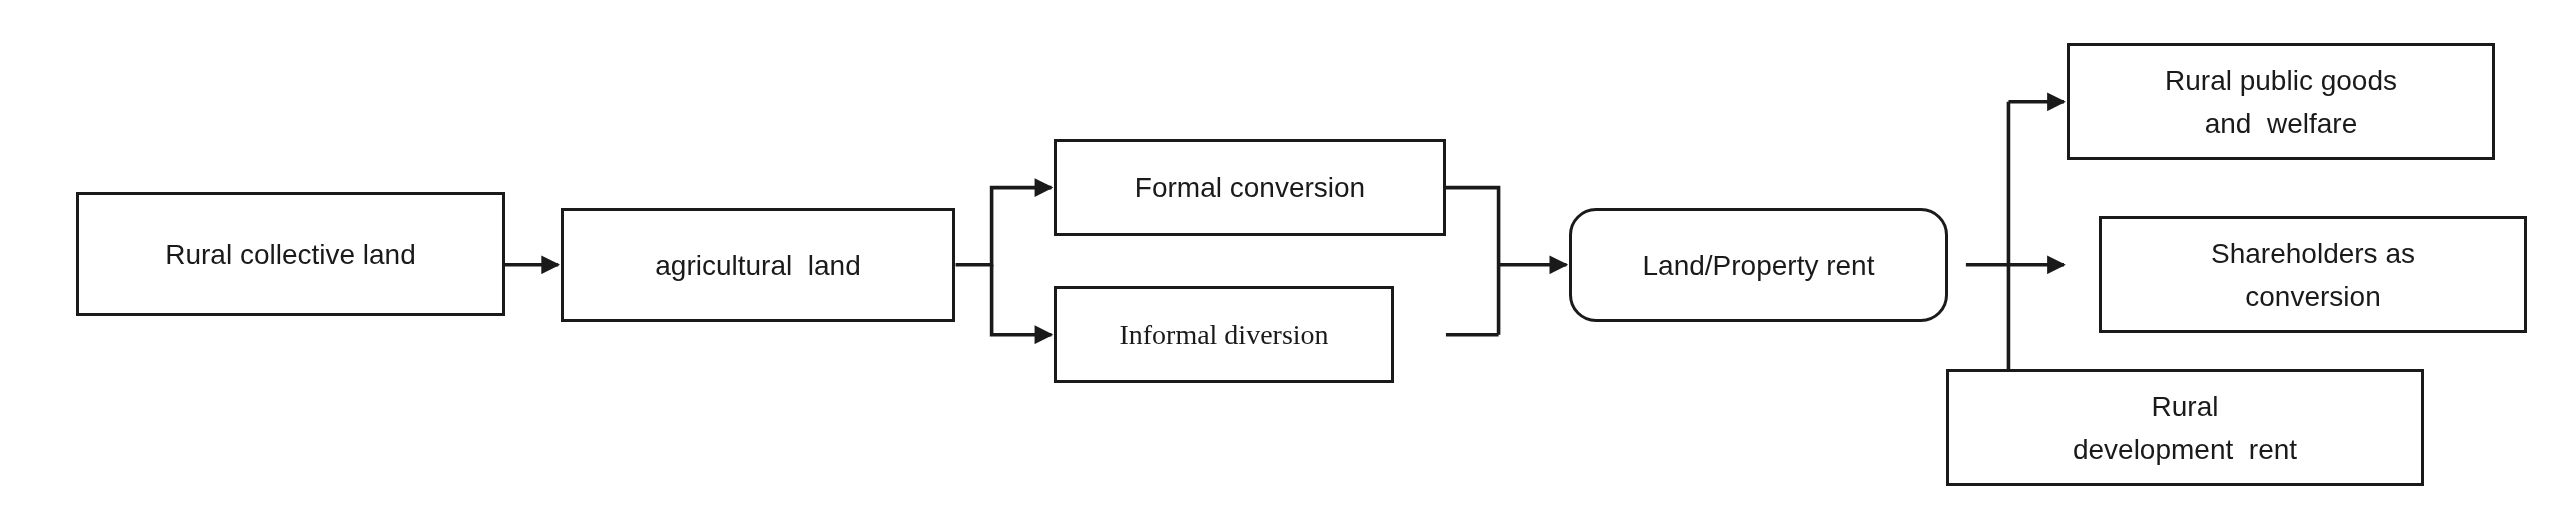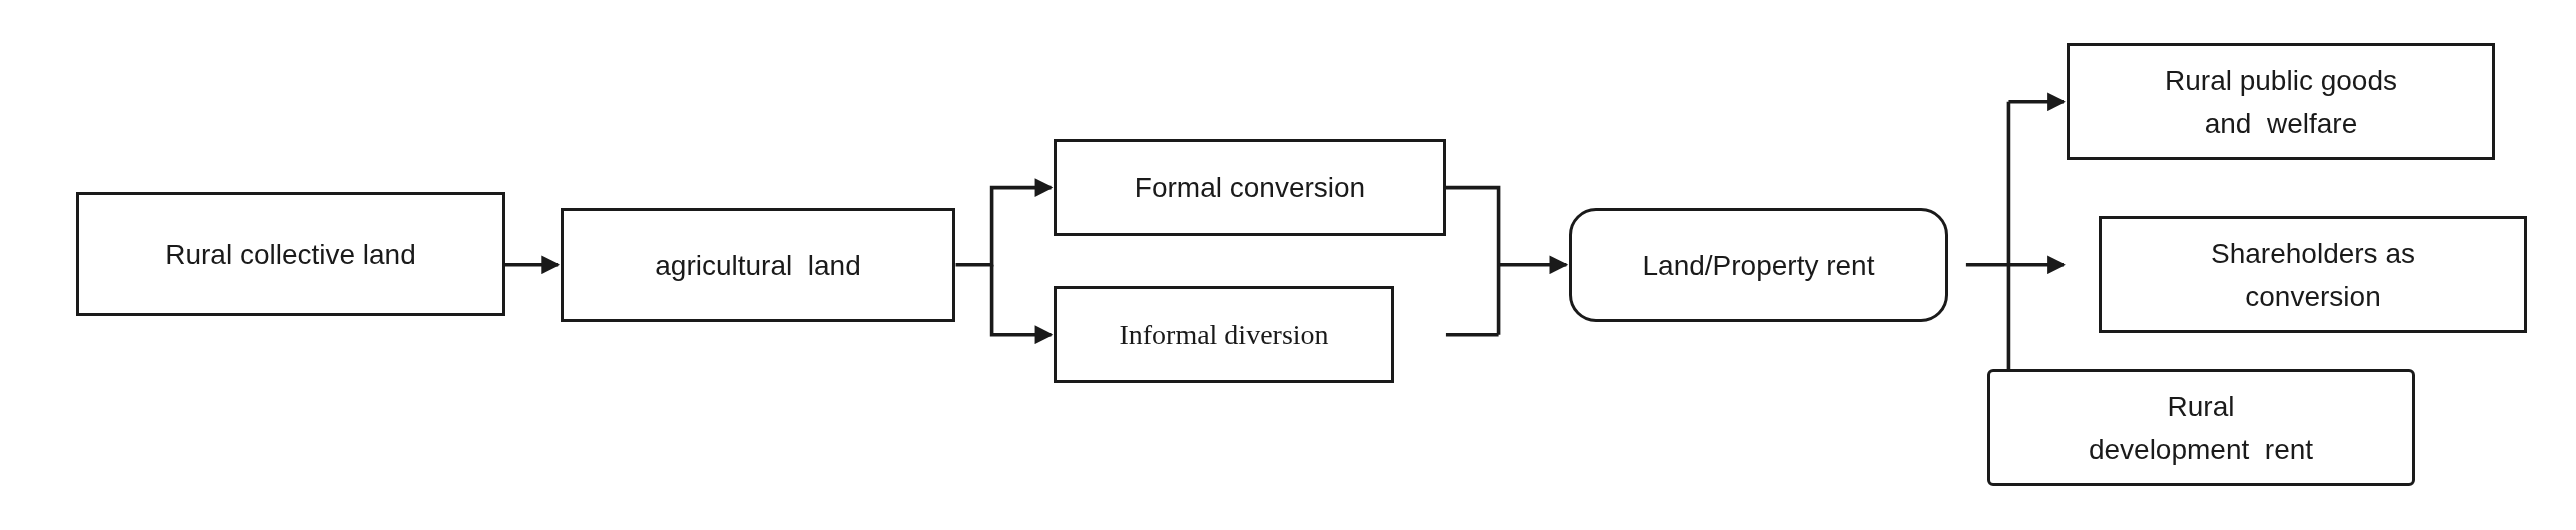--- a/index.html
+++ b/index.html
@@ -43,21 +43,21 @@
   
   #n-rural-collective-land   { left: 76px;  top: 192px; width: 429px; height: 124px; }
   #n-conversion-agri-land    { left: 561px;  top: 208px; width: 394px; height: 114px; }
   #n-land-property-rent      { left: 1569px; top: 208px; width: 379px; height: 114px; border-radius: 27px; }
   
   #n-formal-conversion       { left: 1054px; top: 139px; width: 392px; height: 97px; }
   #n-informal-diversion      { left: 1054px; top: 286px; width: 340px; height: 97px; font-family: Liberation Serif, serif; }
   
   #n-rural-public-goods      { left: 2067px; top: 43px;  width: 428px; height: 117px; }
   #n-shareholders-dividends  { left: 2067px; top: 216px; width: 428px; height: 117px; margin-left: 32px; }
-  #n-rural-development-fund  { left: 1987px; top: 369px; width: 428px; height: 117px; border-radius: 6px; }
+  #n-rural-development-fund  { left: 1946px; top: 369px; width: 478px; height: 117px; }
 
   .connector-layer path, .connector-layer polyline {
     fill: none;
     stroke: #1a1a1a;
     stroke-width: 5;
     stroke-linejoin: miter;
   }
 </style>
 </head>
 <body>

